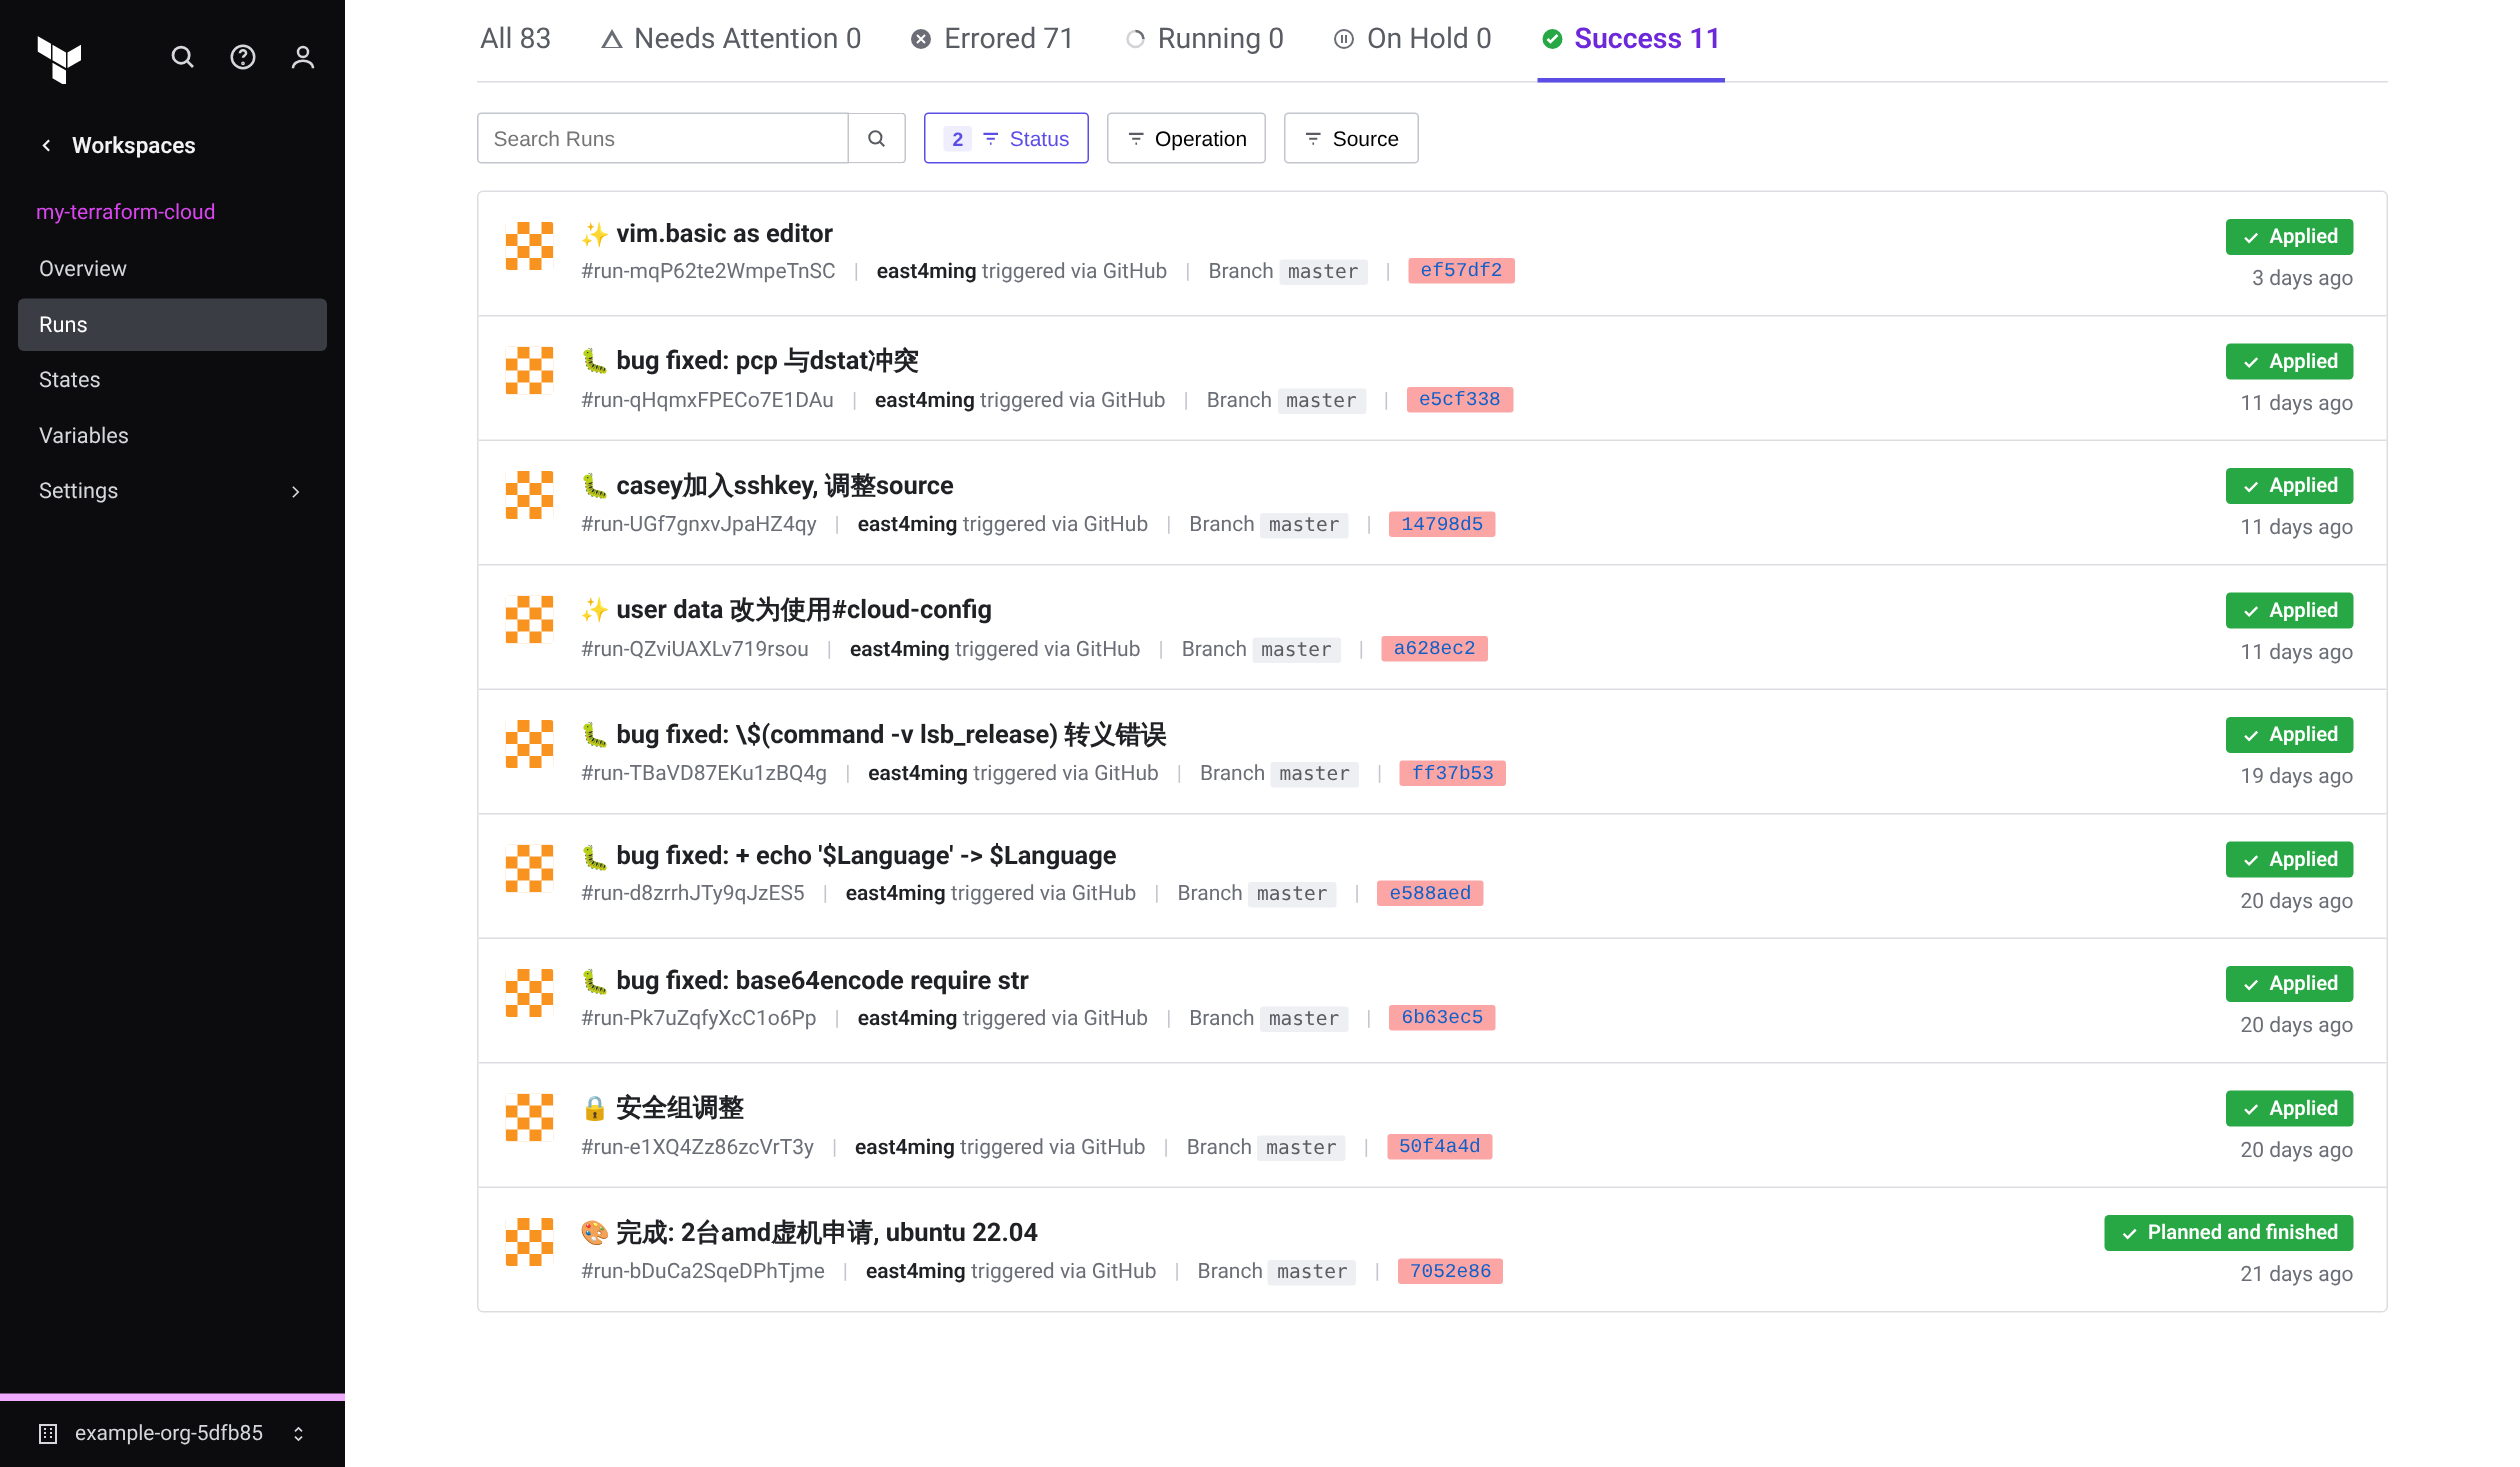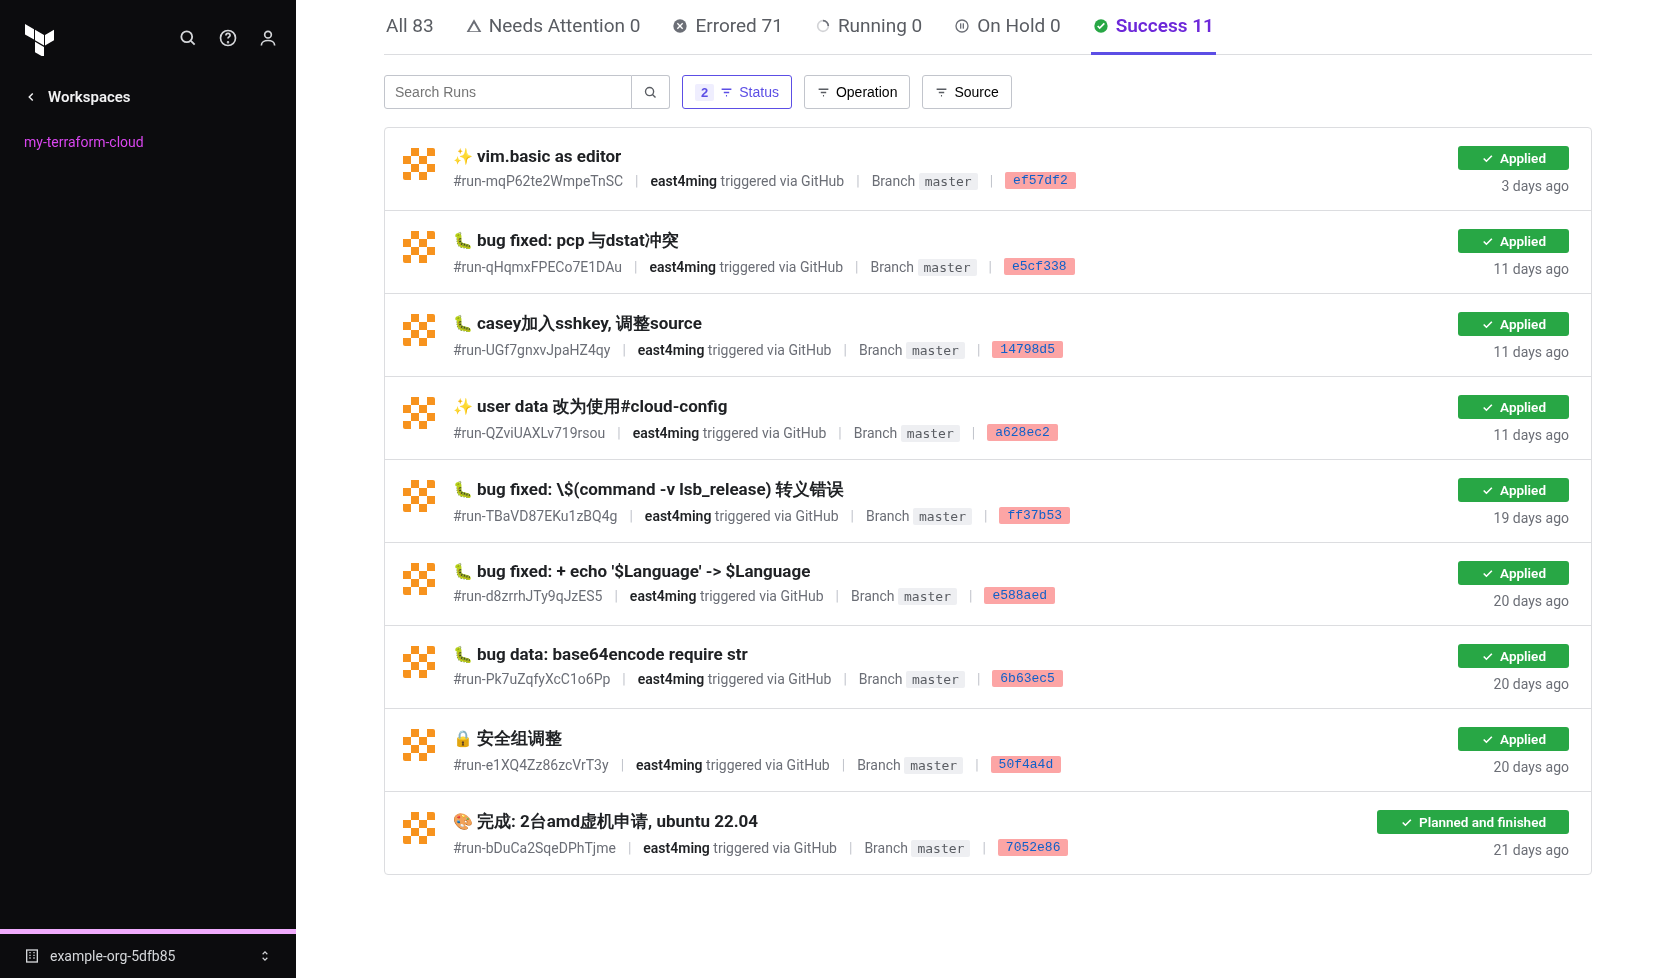--- a/index.html
+++ b/index.html
@@ -1,20 +1,20 @@
 <!DOCTYPE html>
 <html><head>
 <meta charset="utf-8">
 <style>
 * { margin: 0; padding: 0; box-sizing: border-box; }
 body { font-family: -apple-system, BlinkMacSystemFont, "Segoe UI", Roboto, sans-serif; background: #fff; color: #1f2124; }
 .app { display: flex; height: 100vh; }
 
 
-.sidebar { width: 296px; background: #0c0c0e; color: #d5d7da; display: flex; flex-direction: column; }
+.sidebar { width: 230px; background: #0c0c0e; color: #d5d7da; display: flex; flex-direction: column; }
 .sidebar-header { display: flex; align-items: center; justify-content: space-between; padding: 24px 18px 18px 24px; }
 .logo-block { width: 32px; height: 32px; display: flex; align-items: center; justify-content: center; }
 .header-icons { display: flex; gap: 20px; }
 .header-icons svg { cursor: pointer; }
 
 .back-link { display: flex; align-items: center; gap: 10px; padding: 14px 24px; font-weight: 600; font-size: 15px; cursor: pointer; color: #f2f2f3; }
 .back-link svg { flex: none; }
 
 .org-name { padding: 14px 24px 8px 24px; color: #d946ef; font-size: 14px; }
 
@@ -52,21 +52,21 @@
 .run-body { flex: 1; min-width: 0; }
 .run-title-line { display: flex; align-items: center; gap: 4px; margin-bottom: 6px; }
 .emoji { font-size: 16px; }
 .run-title { font-weight: 700; font-size: 17px; }
 .run-meta { display: flex; align-items: center; gap: 12px; font-size: 14px; color: #6b6e76; flex-wrap: wrap; }
 .sep { color: #c2c5cc; }
 .user { color: #1f2124; font-weight: 600; }
 .branch-tag { background: #eeeff2; color: #595c62; padding: 1px 6px; border-radius: 2px; font-family: ui-monospace, Menlo, monospace; font-size: 13px; }
 .commit-tag { background: #fca5a5; color: #1060c9; padding: 1px 8px; border-radius: 2px; font-family: Liberation Mono, monospace; font-size: 13px; cursor: pointer; }
 .run-side { display: flex; flex-direction: column; align-items: flex-end; gap: 8px; min-width: 150px; }
-.status-pill { background: #28a745; color: #fff; border-radius: 3px; padding: 4px 23px; font-size: 13.5px; font-weight: 600; display: flex; align-items: center; gap: 6px; }
+.status-pill { background: #28a745; color: #fff; border-radius: 3px; padding: 4px 10px; font-size: 13.5px; font-weight: 600; display: flex; align-items: center; gap: 6px; }
 .time { font-size: 14px; color: #6b6e76; }
 </style>
 </head>
 <body>
 
 <div class="app">
   <aside class="sidebar">
     <div class="sidebar-header">
       <div class="logo-block">
         <svg width="30" height="32" viewBox="0 0 30 32" fill="#fff">
@@ -98,20 +98,40 @@
 
     <div class="back-link">
       <svg width="14" height="14" viewBox="0 0 24 24" fill="none" stroke="#f2f2f3" stroke-width="2.5">
           <path d="m15 18-6-6 6-6"></path>
         </svg>
       <span>Workspaces</span>
     </div>
 
     <div class="org-name">my-terraform-cloud</div>
 
+    <div class="nav-list" id="nav-list">
+        <div class="nav-item">
+          <span>Overview</span>
+        </div>
+        <div class="nav-item active">
+          <span>Runs</span>
+        </div>
+        <div class="nav-item">
+          <span>States</span>
+        </div>
+        <div class="nav-item">
+          <span>Variables</span>
+        </div>
+        <div class="nav-item">
+          <span>Settings</span>
+          <svg width="14" height="14" viewBox="0 0 24 24" fill="none" stroke="#d5d7da" stroke-width="2">
+            <path d="m9 6 6 6-6 6"></path>
+          </svg>
+        </div>
+      </div>
 
     <div class="sidebar-footer">
       <div class="sidebar-footer-left">
         <svg width="16" height="16" viewBox="0 0 24 24" fill="none" stroke="#d5d7da" stroke-width="2">
             <rect x="4" y="3" width="16" height="18"></rect>
             <path d="M8 7h2M14 7h2M8 11h2M14 11h2M8 15h2M14 15h2"></path>
           </svg>
         <span>example-org-5dfb85</span>
       </div>
       <svg width="14" height="14" viewBox="0 0 24 24" fill="none" stroke="#d5d7da" stroke-width="2">
@@ -367,21 +387,21 @@
         <span>Applied</span>
       </div>
       <div class="time">20 days ago</div>
     </div>
           </div>
           <div class="run-row">
     <div class="avatar"></div>
     <div class="run-body">
       <div class="run-title-line">
         <span class="emoji">🐛</span>
-        <span class="run-title">bug data: base64encode require str</span>
+        <span class="run-title">bug fixed: base64encode require str</span>
       </div>
       <div class="run-meta">
         <span>#run-Pk7uZqfyXcC1o6Pp</span>
         <span class="sep">|</span>
         <span><span class="user">east4ming</span> triggered via GitHub</span>
         <span class="sep">|</span>
         <span>Branch <span class="branch-tag">master</span></span>
         <span class="sep">|</span>
         <span class="commit-tag">6b63ec5</span>
       </div>

